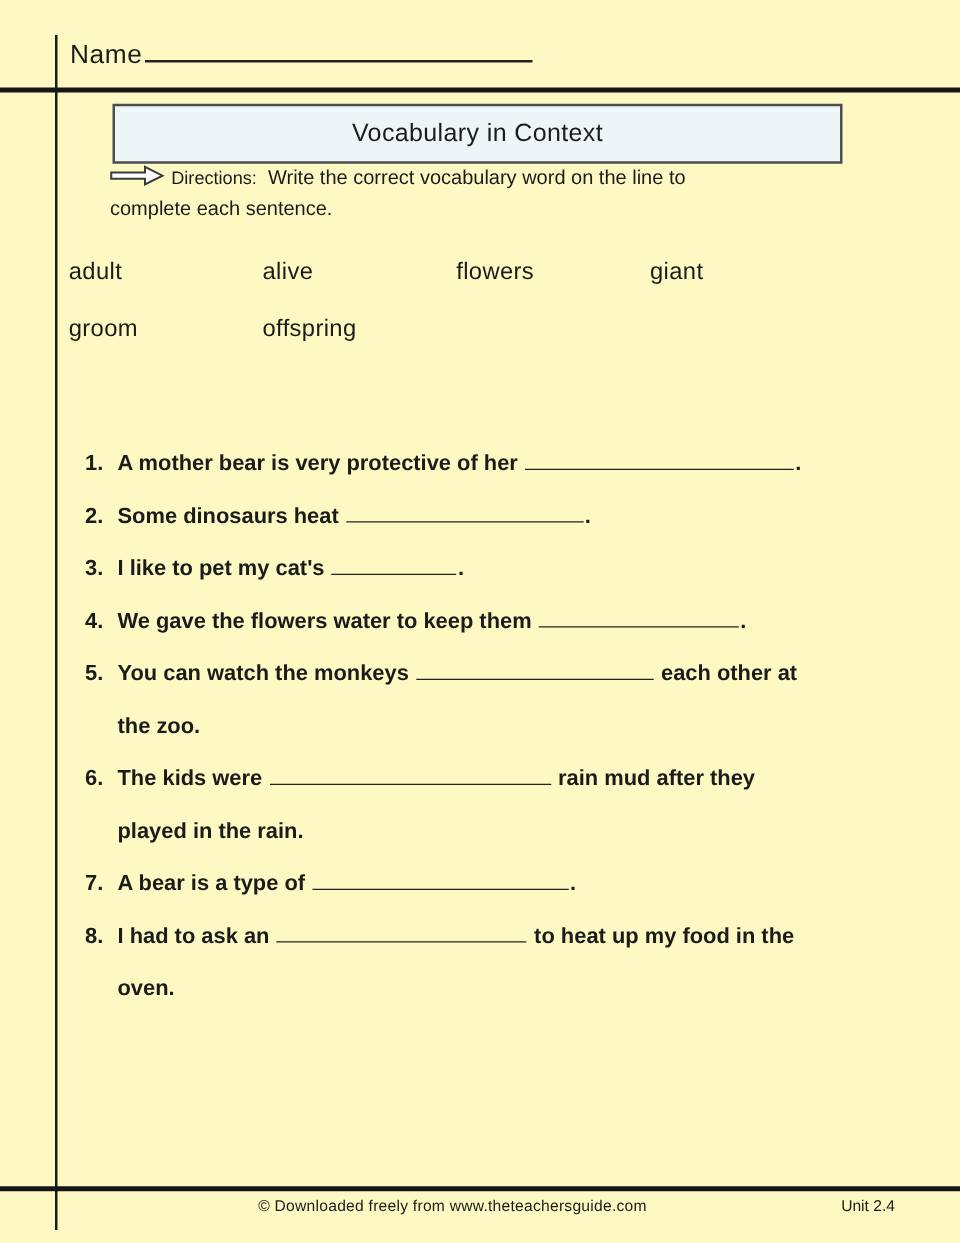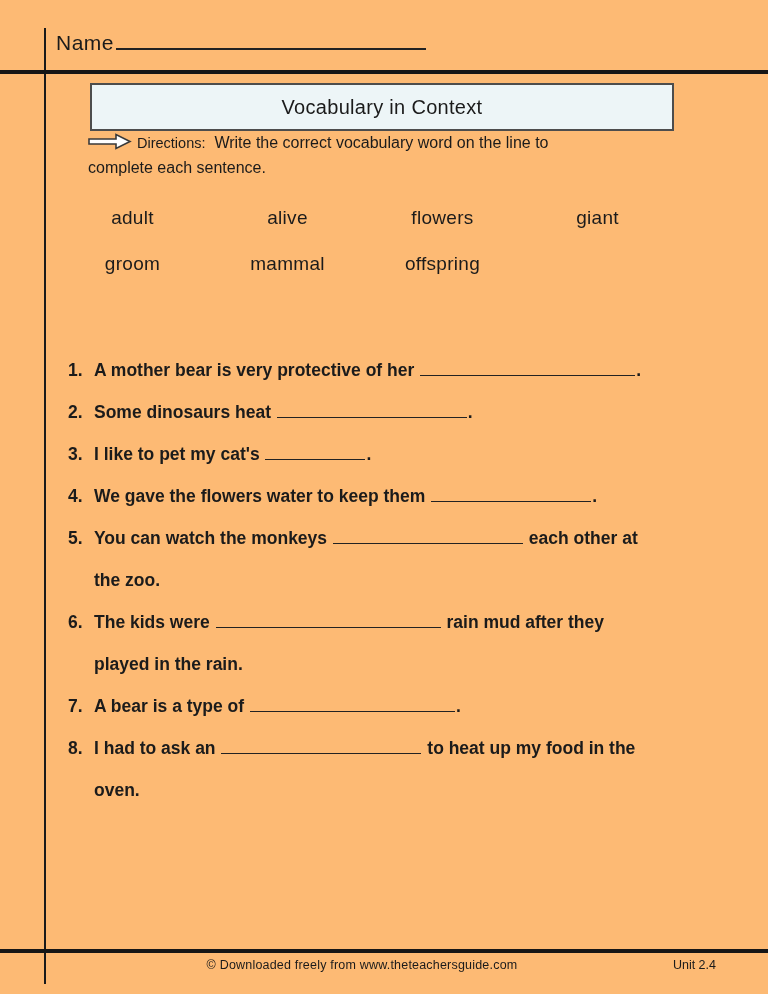--- a/index.html
+++ b/index.html
@@ -6,21 +6,21 @@
   html, body { margin: 0; padding: 0; }
   body {
     width: 768px; height: 994px;
     background: #f4f4f4;
     font-family: "Liberation Sans", "DejaVu Sans", sans-serif;
     color: #1b1b1b;
   }
   .page {
     position: relative;
     width: 768px; height: 994px;
-    background: #fdba74;
+    background: #fef9c3;
     overflow: hidden;
   }
   
   .vline {
     position: absolute; left: 44px; top: 28px;
     width: 2px; height: 956px; background: #1a1a1a;
   }
   .rule { position: absolute; left: 0; width: 768px; height: 4px; background: #161616; }
   .rule.top { top: 70px; }
   .rule.bottom { top: 949px; }
@@ -53,21 +53,21 @@
   }
   .directions .dir-label { font-size: 14.5px; }
 
   
   .wordbank {
     position: absolute; left: 55px; top: 200px;
     display: grid; grid-template-columns: repeat(4, 155px);
     row-gap: 10px;
   }
   .wb-word {
-    text-align: center; font-size: 19px; line-height: 36px;
+    text-align: left; font-size: 19px; line-height: 36px;
     letter-spacing: 0.3px;
   }
 
   
   .sentences {
     position: absolute; left: 68px; top: 349px; width: 644px;
     font-size: 17.5px; line-height: 42px;
   }
   .sentence { padding-left: 26px; text-indent: -26px; font-weight: bold; }
   .sentence .num { display: inline-block; width: 26px; text-indent: 0; }
@@ -114,21 +114,20 @@
     <span>Write the correct vocabulary word on the line to</span><br>
     <span>complete each sentence.</span>
   </div>
 
   <div class="wordbank">
       <span class="wb-word">adult</span>
       <span class="wb-word">alive</span>
       <span class="wb-word">flowers</span>
       <span class="wb-word">giant</span>
       <span class="wb-word">groom</span>
-      <span class="wb-word">mammal</span>
       <span class="wb-word">offspring</span>
     </div>
 
   <div class="sentences">
       <div class="sentence"><span class="num">1.</span><span>A mother bear is very protective of her </span><span class="blank" style="width: 215px;"></span><span>.</span></div>
       <div class="sentence"><span class="num">2.</span><span>Some dinosaurs heat </span><span class="blank" style="width: 190px;"></span><span>.</span></div>
       <div class="sentence"><span class="num">3.</span><span>I like to pet my cat's </span><span class="blank" style="width: 100px;"></span><span>.</span></div>
       <div class="sentence"><span class="num">4.</span><span>We gave the flowers water to keep them </span><span class="blank" style="width: 160px;"></span><span>.</span></div>
       <div class="sentence"><span class="num">5.</span><span>You can watch the monkeys </span><span class="blank" style="width: 190px;"></span><span> each other at</span><br><span>the zoo.</span></div>
       <div class="sentence"><span class="num">6.</span><span>The kids were </span><span class="blank" style="width: 225px;"></span><span> rain mud after they</span><br><span>played in the rain.</span></div>

